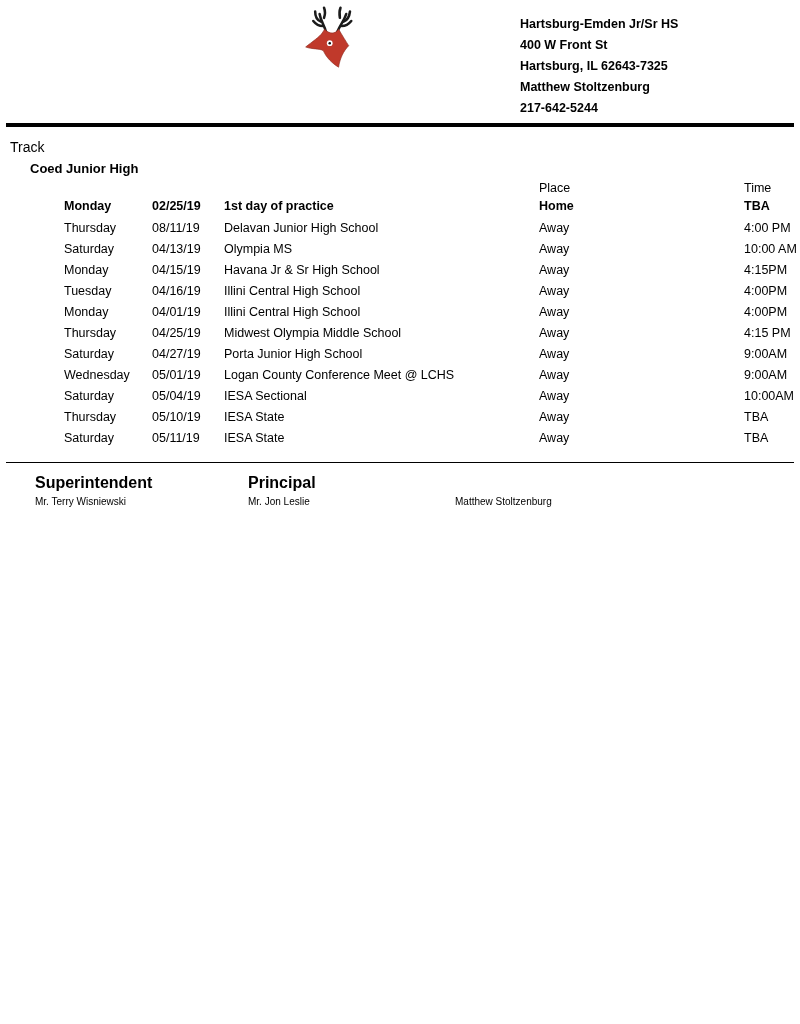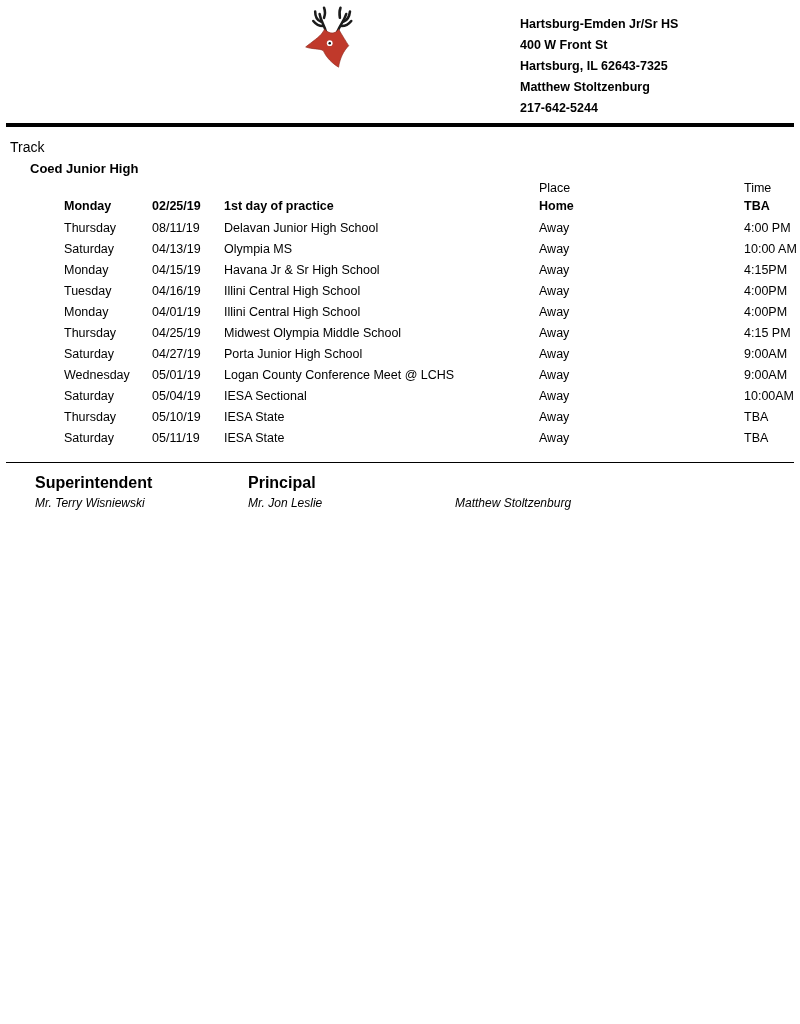--- a/index.html
+++ b/index.html
@@ -28,21 +28,21 @@
               padding-left:55px; align-items:center; font-size:12.5px; }
   .col-labels { height:15px; align-items:end; }
   .first-row { font-weight:bold; height:22px; }
   .data-row { height:21px; }
 
   
   .footer-rule { position:absolute; left:6px; right:6px; top:462px; border-top:1px solid #000; }
   .officials { position:absolute; left:0; top:474px; width:800px; }
   .off-grid { display:grid; grid-template-columns:213px 207px auto; padding-left:35px; }
   .off-role { font-size:16px; font-weight:bold; height:22px; }
-  .off-name { font-size:12px;font-style:italic; }
+  .off-name { font-size:10px; }
 </style>
 </head>
 <body>
 
 <div class="page">
 
 
   <div class="logo-wrap">
     <svg viewBox="0 0 120 110" width="76" height="76" aria-hidden="true">
       <g fill="none" stroke="#1b1b1b" stroke-width="4" stroke-linecap="round">

